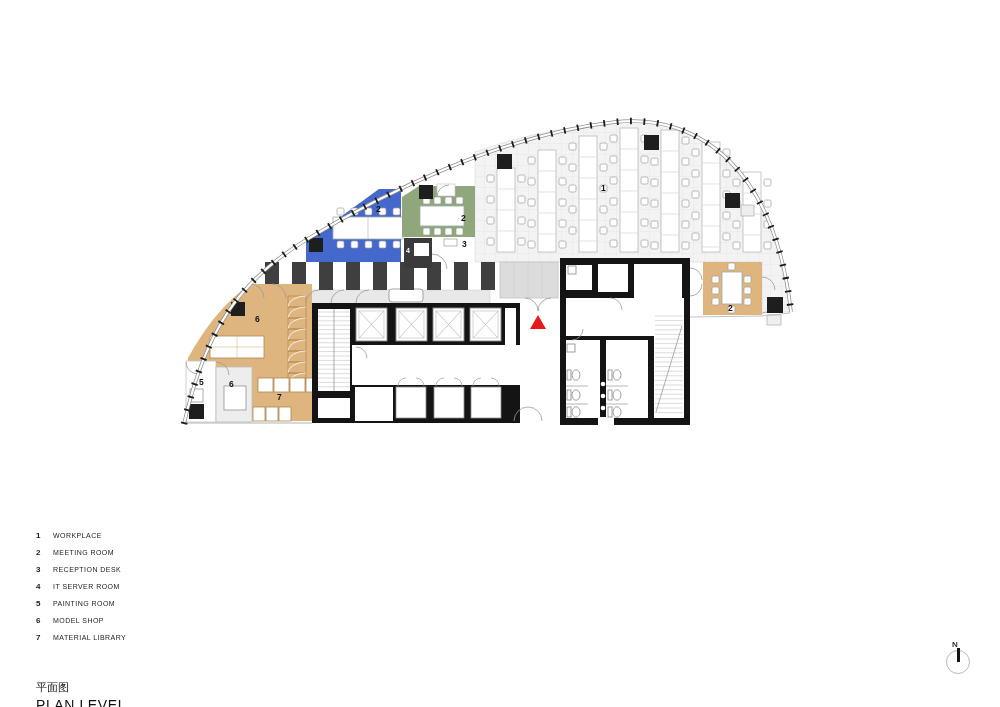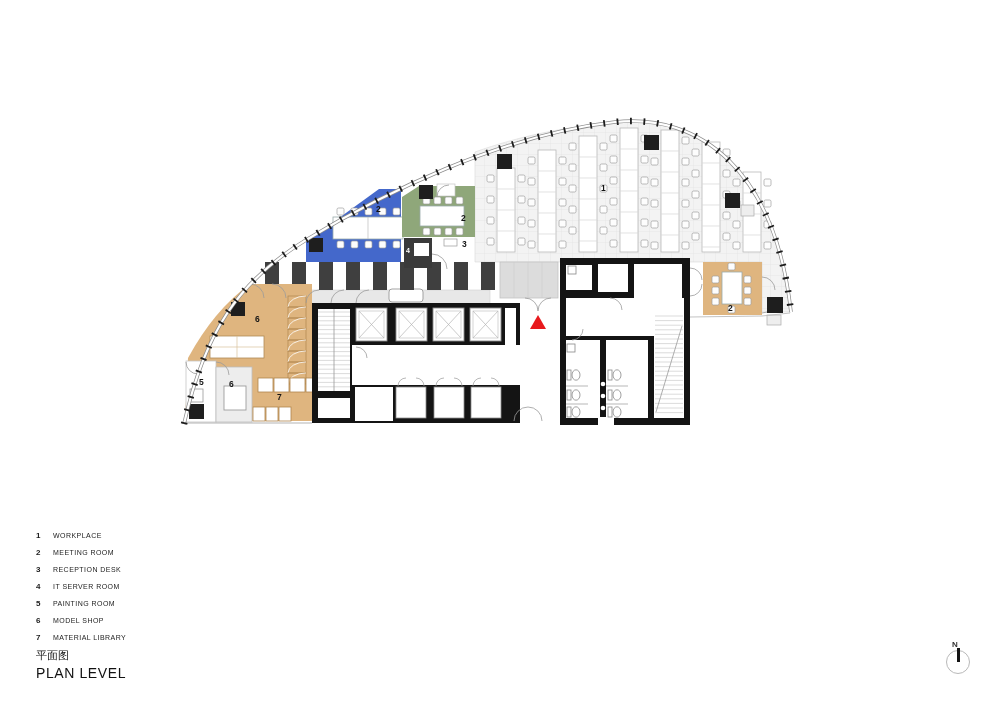--- a/index.html
+++ b/index.html
@@ -8,21 +8,21 @@
     font-family:"Liberation Sans",sans-serif;color:#1a1a1a;
   }
   svg text{font-family:"Liberation Sans",sans-serif;font-weight:bold;font-size:8.5px;fill:#141414;}
   svg text.lblw{fill:#ffffff;font-size:7px;}
   #plan{position:absolute;left:0;top:0;}
   .legend{position:absolute;left:36px;top:531px;}
   .legend-row{display:flex;align-items:baseline;height:17px;}
   .legend-num{width:17px;font-size:8px;font-weight:bold;}
   .legend-label{font-size:7px;letter-spacing:.45px;color:#222;}
   .titleblock{position:absolute;left:36px;top:648px;}
-  .title-zh{font-size:11px;color:#111;}
+  .title-zh{font-size:11px;color:#111;margin-top:32px;}
   .title-en{font-size:14px;letter-spacing:.6px;color:#111;margin-top:2px;}
   .north{position:absolute;left:944px;top:640px;width:28px;text-align:center;}
   .north-n{font-size:8px;font-weight:bold;color:#333;margin-left:-6px;}
   .north-circle{width:22px;height:22px;border:1px solid #b9b9b9;border-radius:50%;margin:1px auto 0;position:relative;}
   .north-bar{position:absolute;left:10px;top:-3px;width:2.6px;height:14px;background:#141414;}
 </style>
 </head>
 <body>
 
 <svg id="plan" width="1000" height="707" viewBox="0 0 1000 707">

